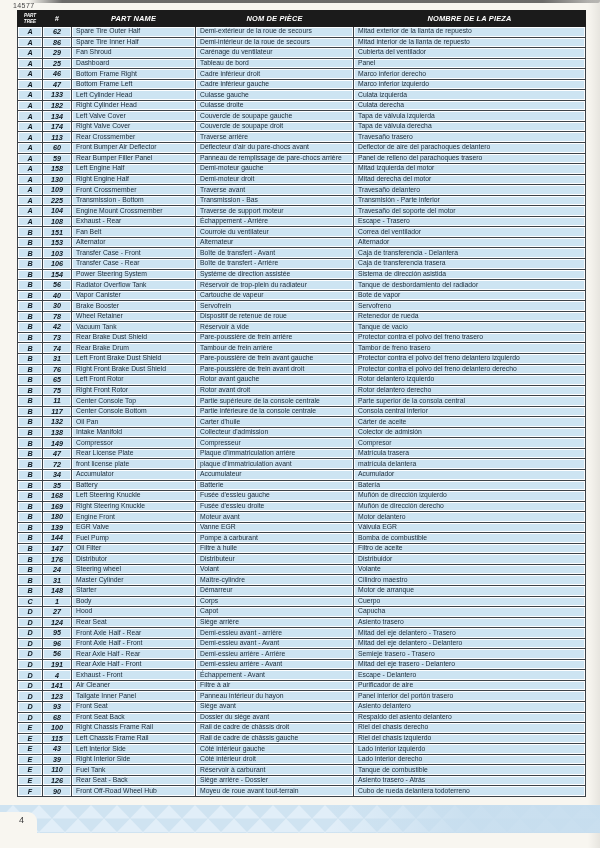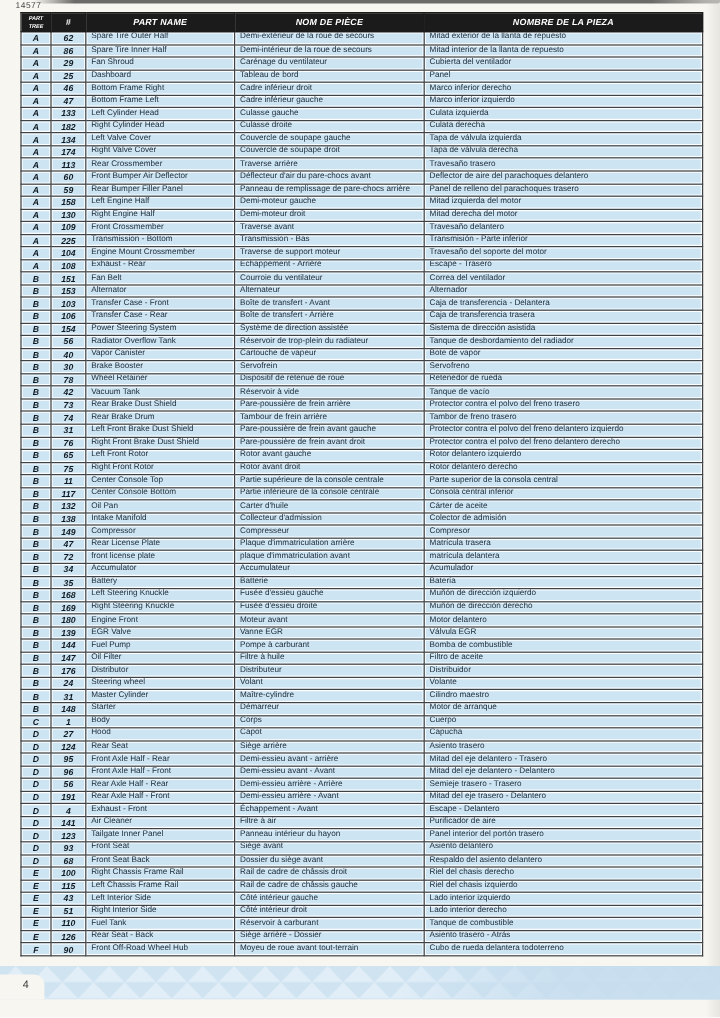--- a/index.html
+++ b/index.html
@@ -570,21 +570,21 @@
         </tr>
         <tr>
           <td>E</td>
           <td>43</td>
           <td>Left Interior Side</td>
           <td>Côté intérieur gauche</td>
           <td>Lado interior izquierdo</td>
         </tr>
         <tr>
           <td>E</td>
-          <td>51</td>
+          <td>39</td>
           <td>Right Interior Side</td>
           <td>Côté intérieur droit</td>
           <td>Lado interior derecho</td>
         </tr>
         <tr>
           <td>E</td>
           <td>110</td>
           <td>Fuel Tank</td>
           <td>Réservoir à carburant</td>
           <td>Tanque de combustible</td>

